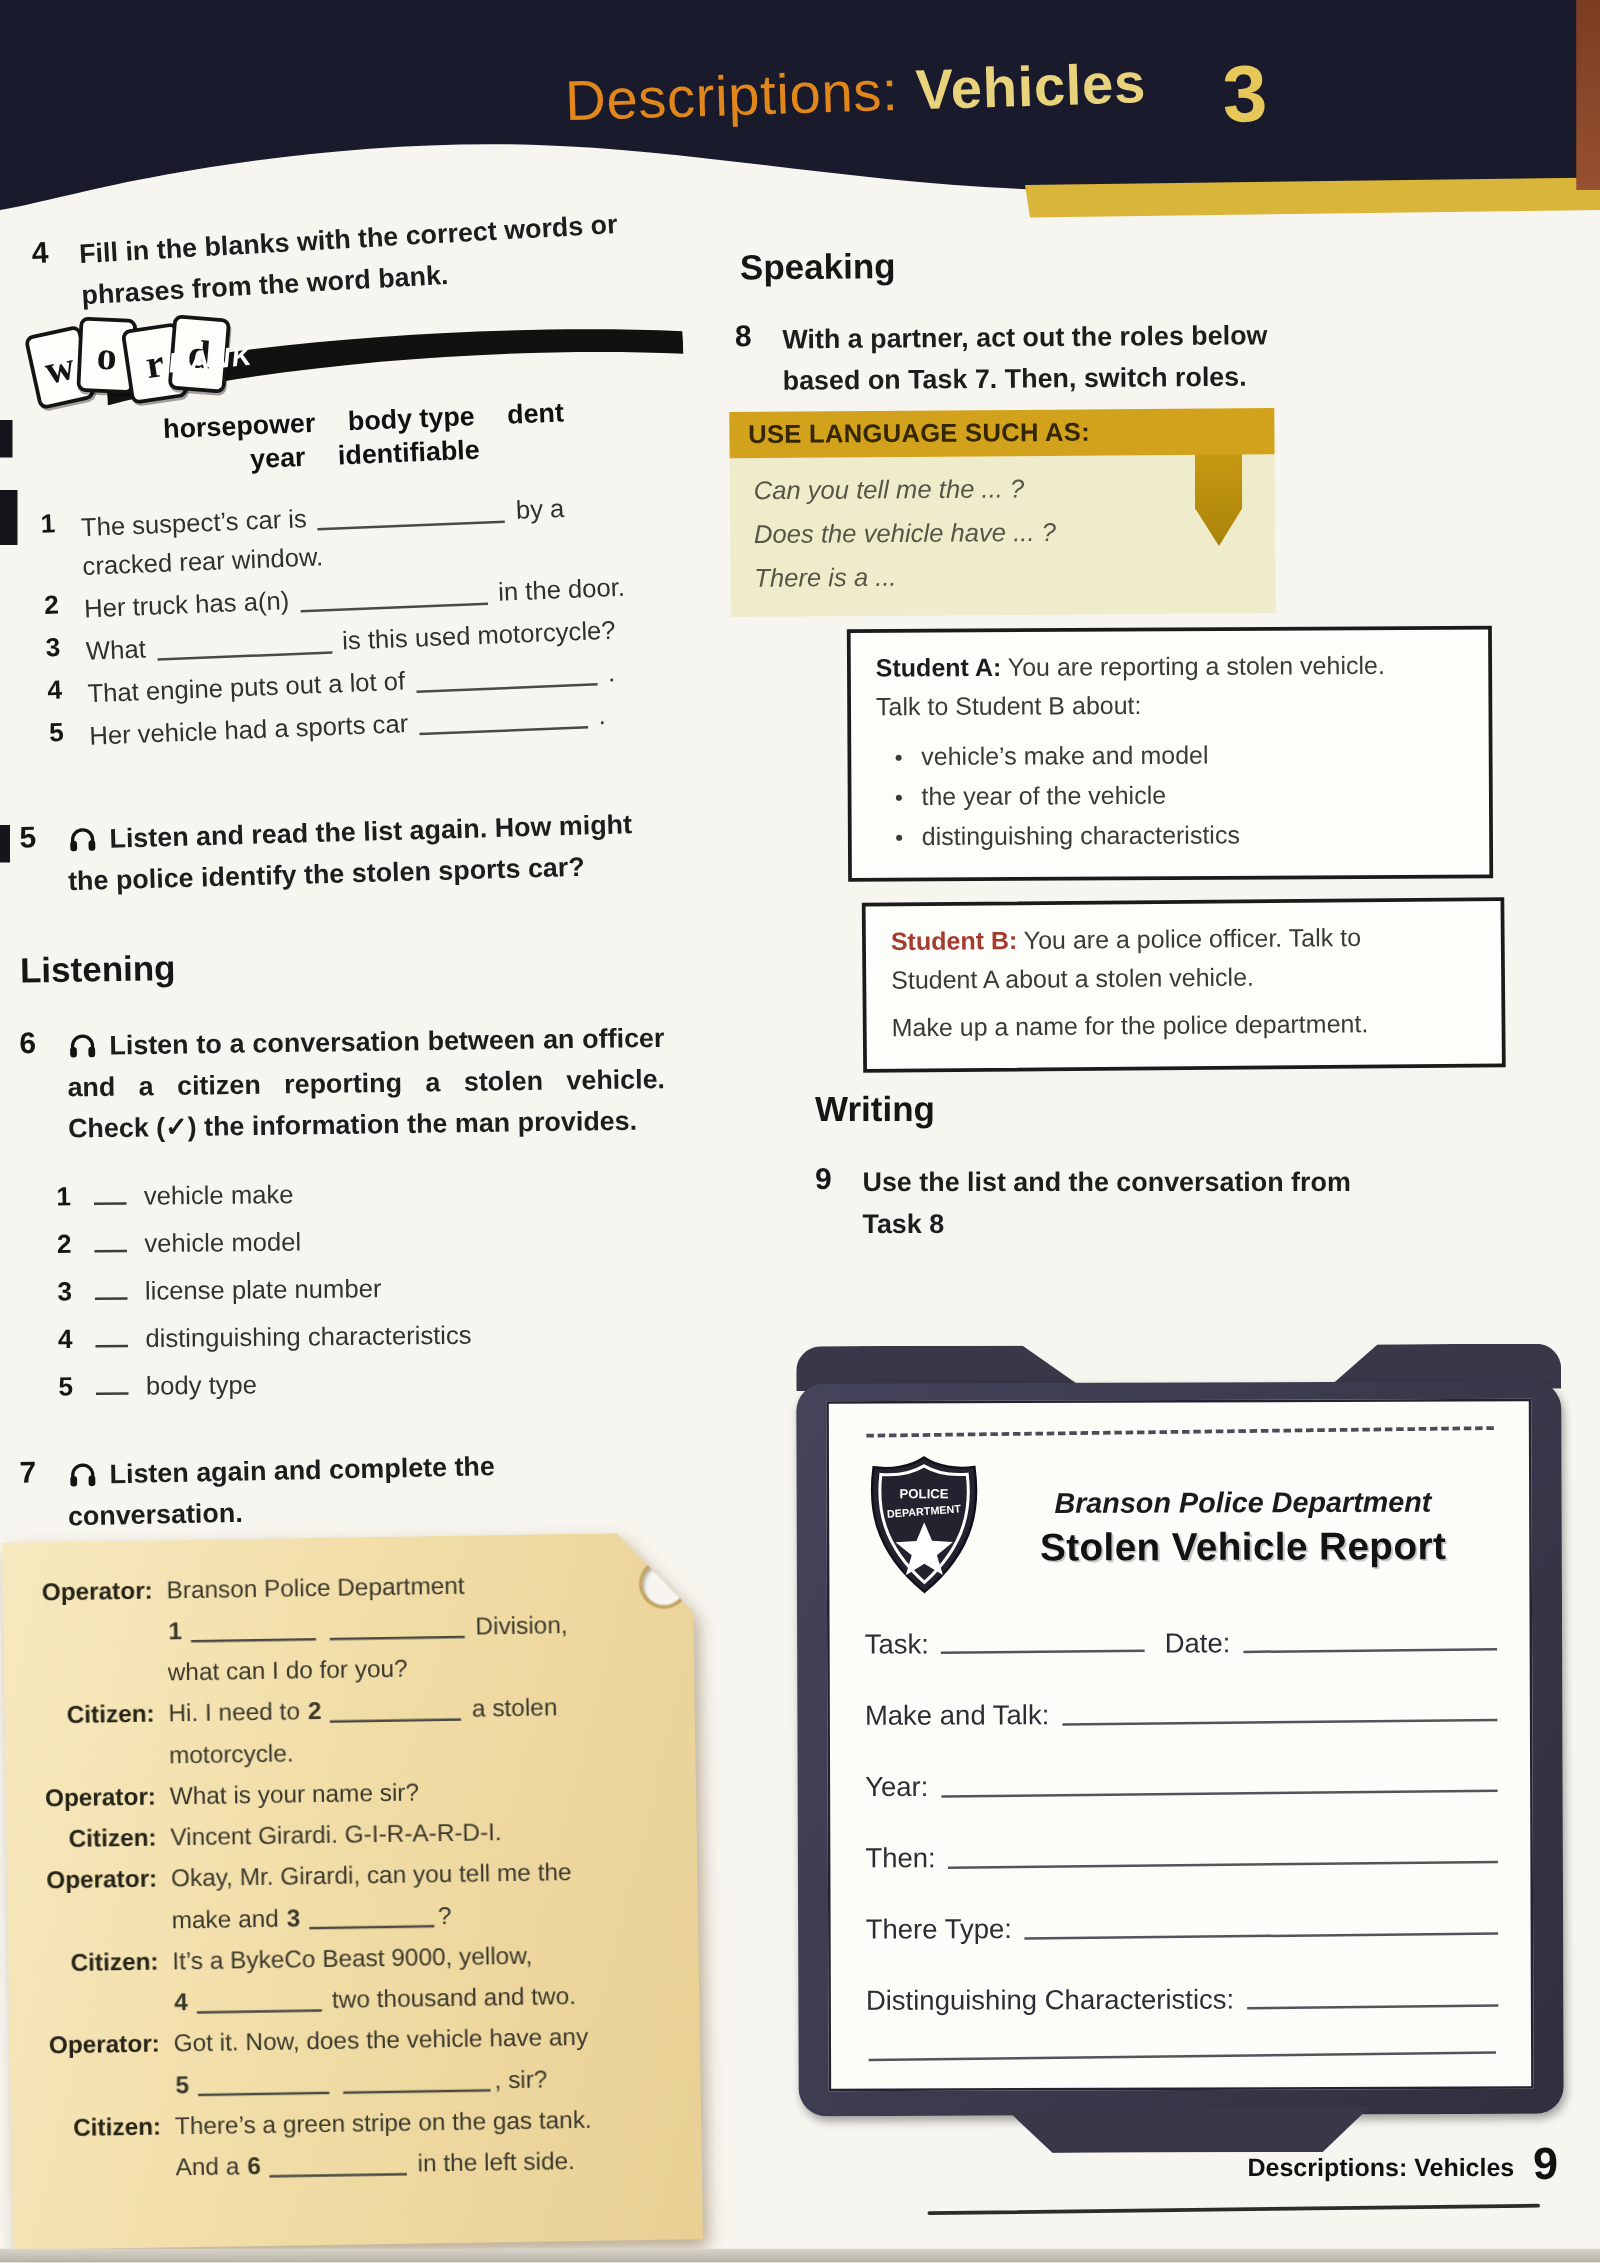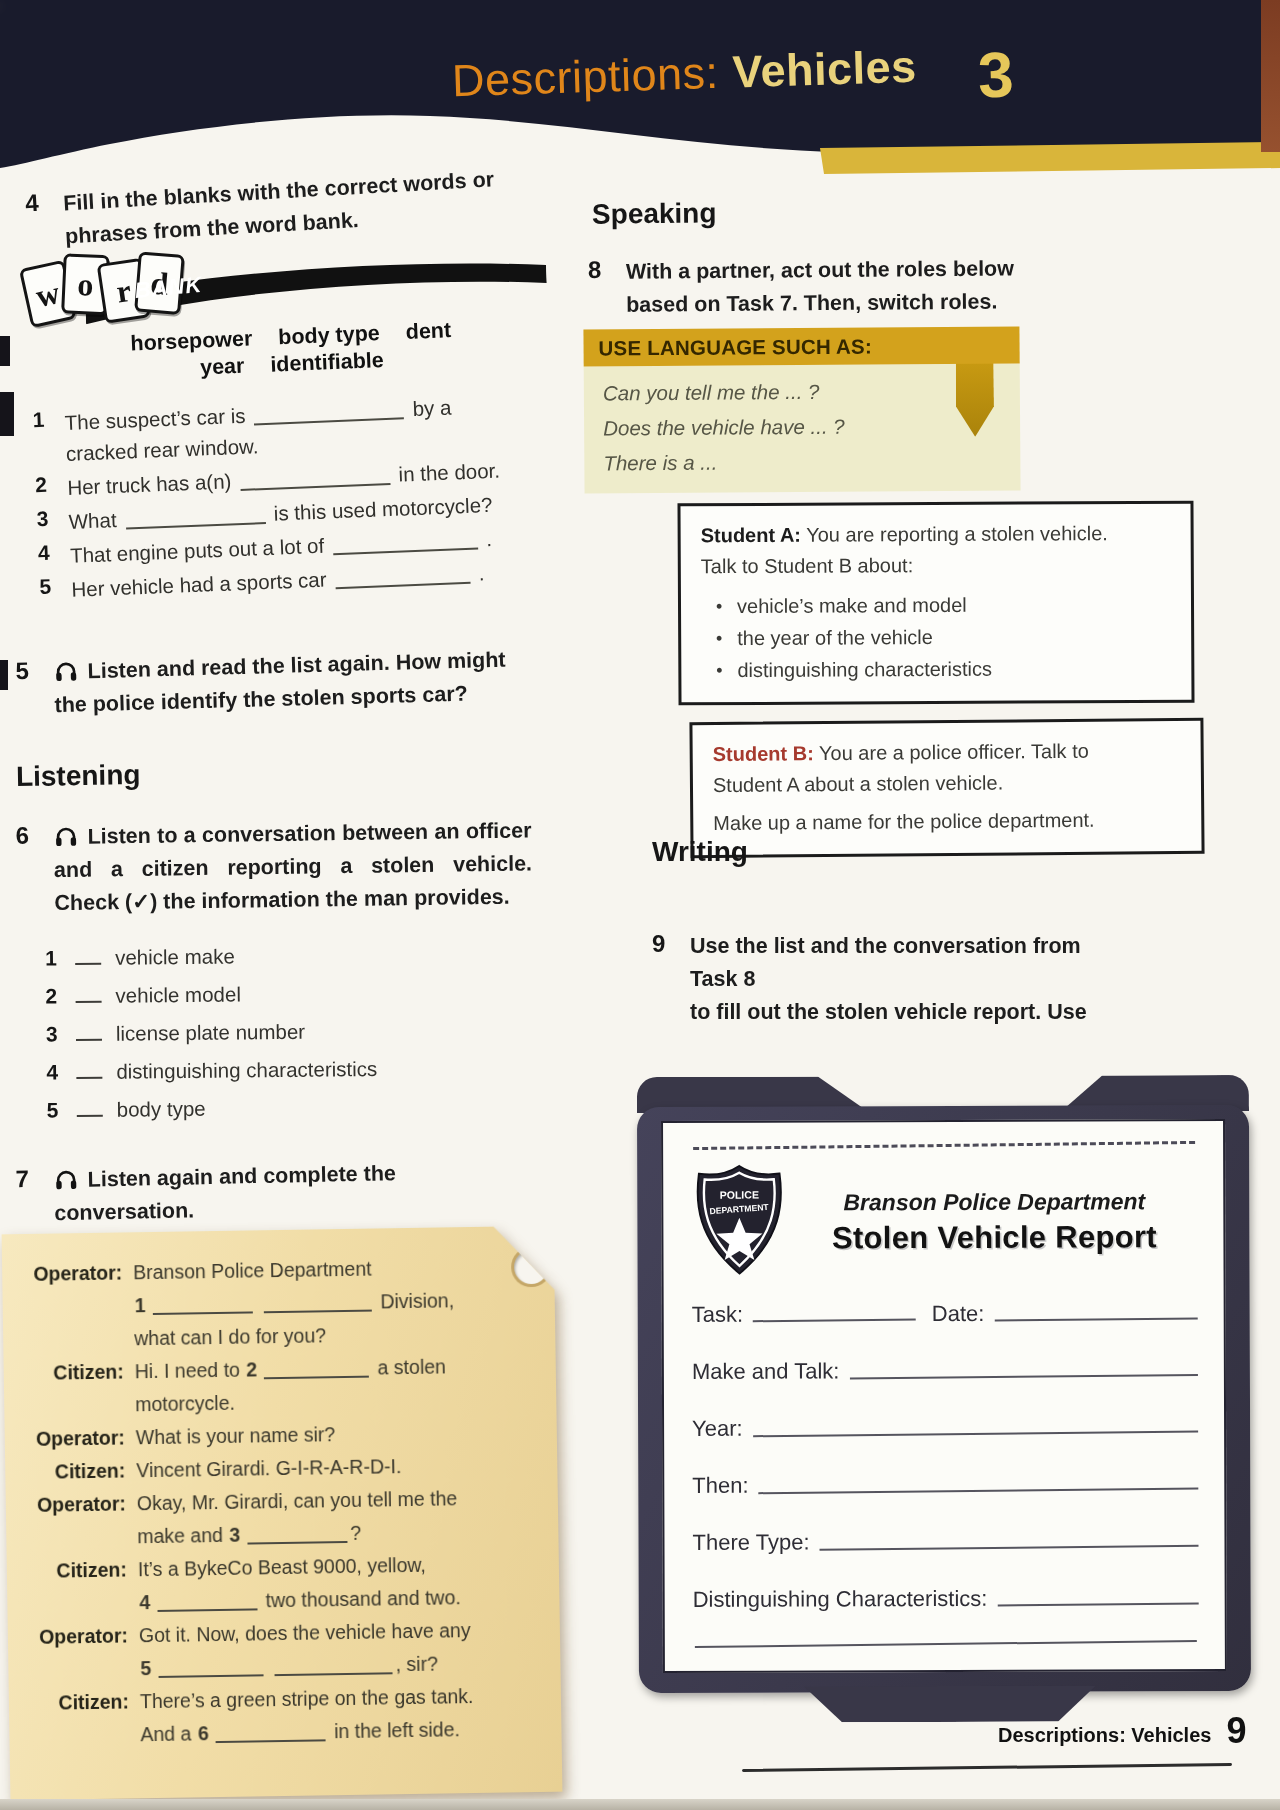--- a/index.html
+++ b/index.html
@@ -346,27 +346,26 @@
       </div>
     </div>
 </div>
 
 <div class="abs stubox" id="studentB">
   <div><span class="stu-label">Student B:</span> <span>You are a police officer. Talk to</span></div>
   <div>Student A about a stolen vehicle.</div>
   <div id="sb-line3">Make up a name for the police department.</div>
 </div>
 
-<div class="abs sect-head" style="left:652px;top:836px;text-align:center;">Writing</div>
+<div class="abs sect-head" style="left:652px;top:872px;text-align:center;">Writing</div>
 
 <div class="abs task" style="left:652px;top:930px;width:480px;">
   <div class="tnum">9</div>
   <div class="tlines" id="t9-lines">
       <div class="tline">Use the list and the conversation from Task 8</div>
-      <div class="tline">to fill out the stolen vehicle report. Use</div>
     </div>
 </div>
 
 <div class="abs" id="clipboard">
   <div class="cb-tab" id="cb-tabL"></div>
   <div class="cb-tab" id="cb-tabR"></div>
   <div id="cb-frame"></div>
   <div id="cb-tabB"></div>
   <div id="cb-paper">
     <div id="cb-dash"></div>

